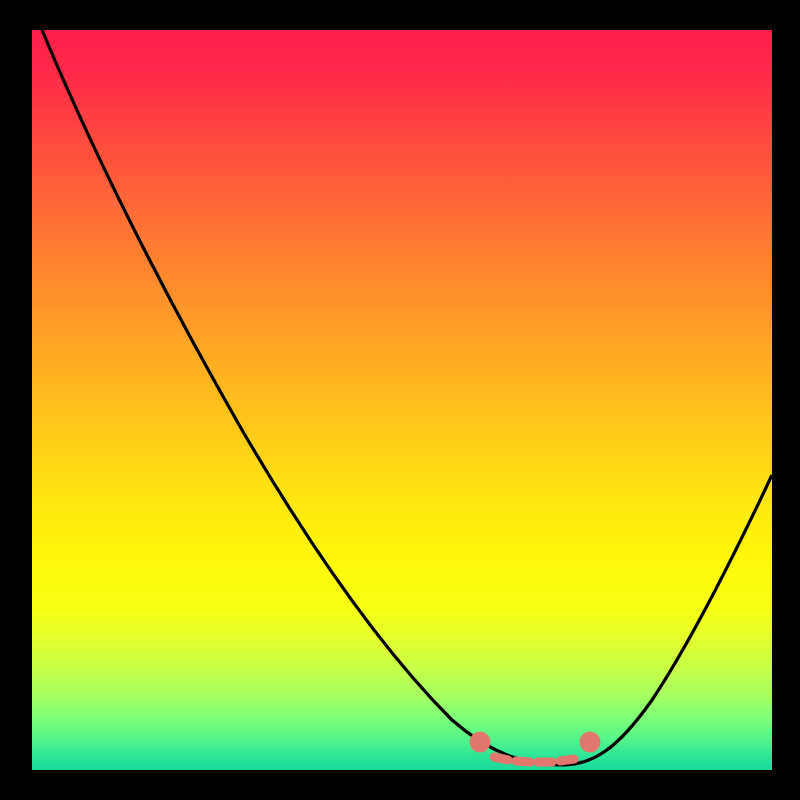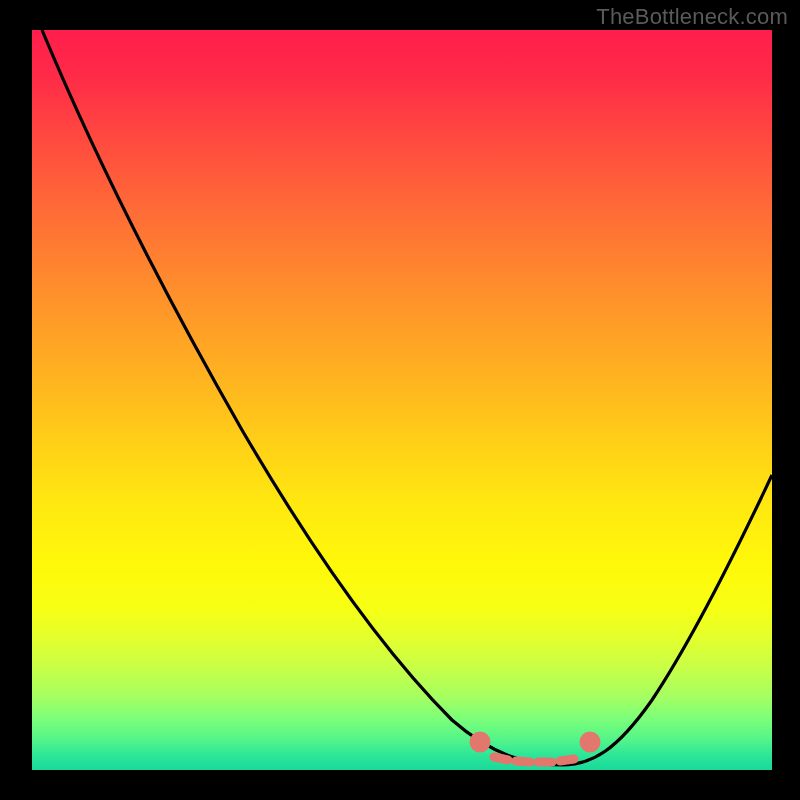--- a/index.html
+++ b/index.html
@@ -68,21 +68,20 @@
     top: 0;
     width: 100%;
     height: 100%;
   }
 </style>
 </head>
 <body>
 
 <div class="frame">
 
-  <div class="watermark">TheBottleneck.com</div>
 
   <div class="plot-area">
     <div class="gradient"></div>
 
     <svg class="curve-svg" viewBox="0 0 740 740" preserveAspectRatio="none">
 
       <path d="M 10 0
                C 60 120, 130 260, 210 400
                C 280 520, 350 620, 420 690
                C 460 725, 495 735, 530 735

